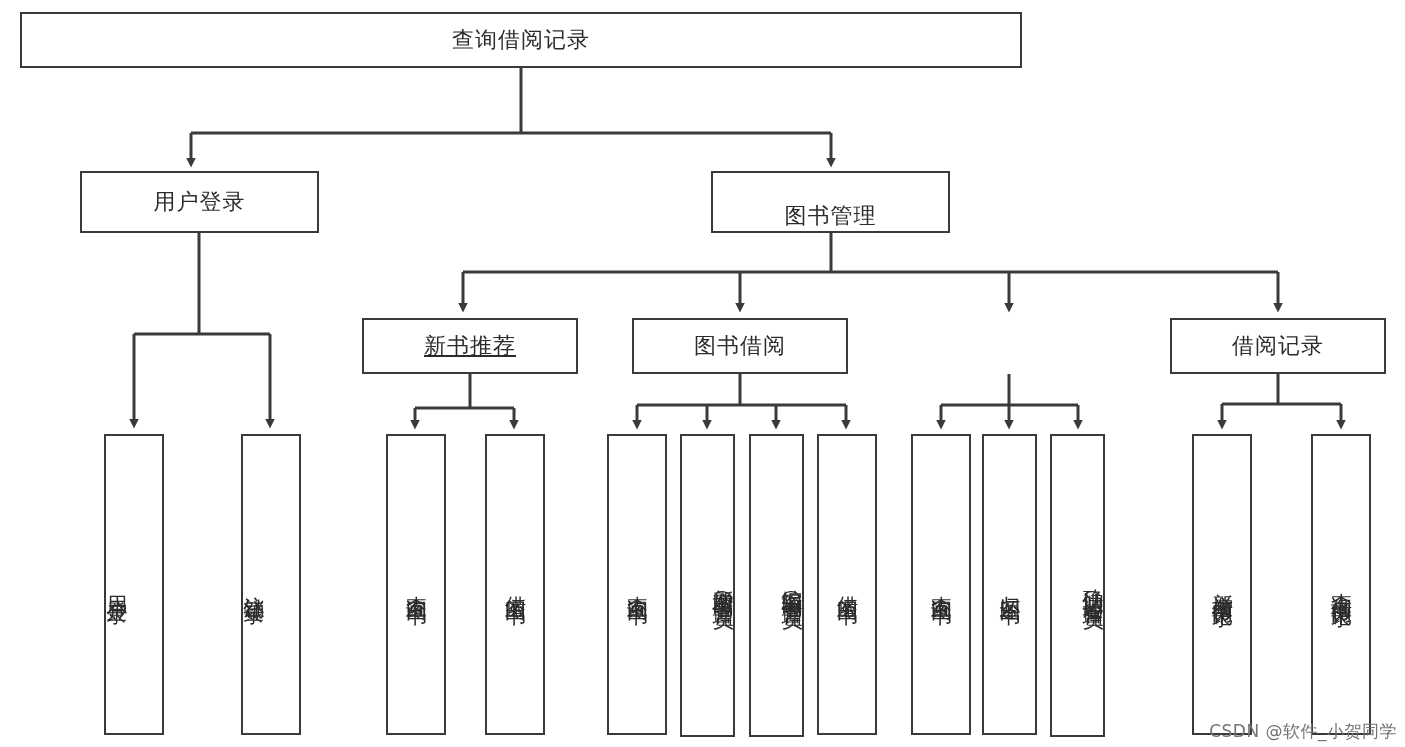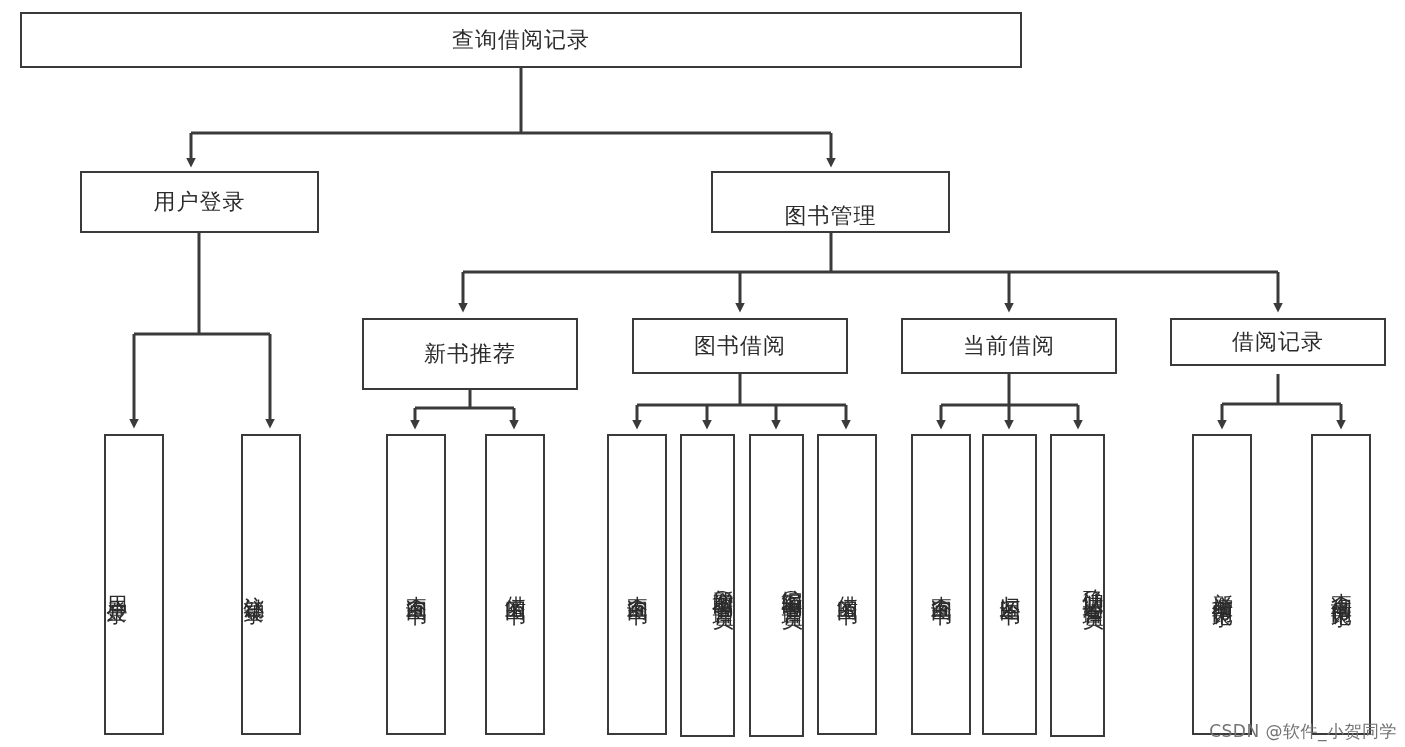--- a/index.html
+++ b/index.html
@@ -129,33 +129,30 @@
   </div>
 
   <div class="node horizontal" style="left:80px; top:171px; width:239px; height:62px;">
     <span class="node-label">用户登录</span>
   </div>
 
   <div class="node horizontal" style="left:711px; top:171px; width:239px; height:62px;align-items:flex-end;">
     <span class="node-label">图书管理</span>
   </div>
 
-  <div class="node horizontal" style="left:362px; top:318px; width:216px; height:72px;">
+  <div class="node horizontal" style="left:362px; top:318px; width:216px; height:56px;text-decoration:underline;">
     <span class="node-label">新书推荐</span>
   </div>
 
   <div class="node horizontal" style="left:632px; top:318px; width:216px; height:56px;">
     <span class="node-label">图书借阅</span>
   </div>
 
-  <div class="node horizontal" style="left:901px; top:318px; width:216px; height:56px;">
-    <span class="node-label">当前借阅</span>
-  </div>
-
-  <div class="node horizontal" style="left:1170px; top:318px; width:216px; height:48px;">
+
+  <div class="node horizontal" style="left:1170px; top:318px; width:216px; height:56px;">
     <span class="node-label">借阅记录</span>
   </div>
 
   <div class="node vertical v-bottom" style="left:104px; top:434px; width:60px; height:301px;">
     <span class="node-label">用户登录</span>
   </div>
 
   <div class="node vertical v-bottom" style="left:241px; top:434px; width:60px; height:301px;">
     <span class="node-label">注销登录</span>
   </div>

